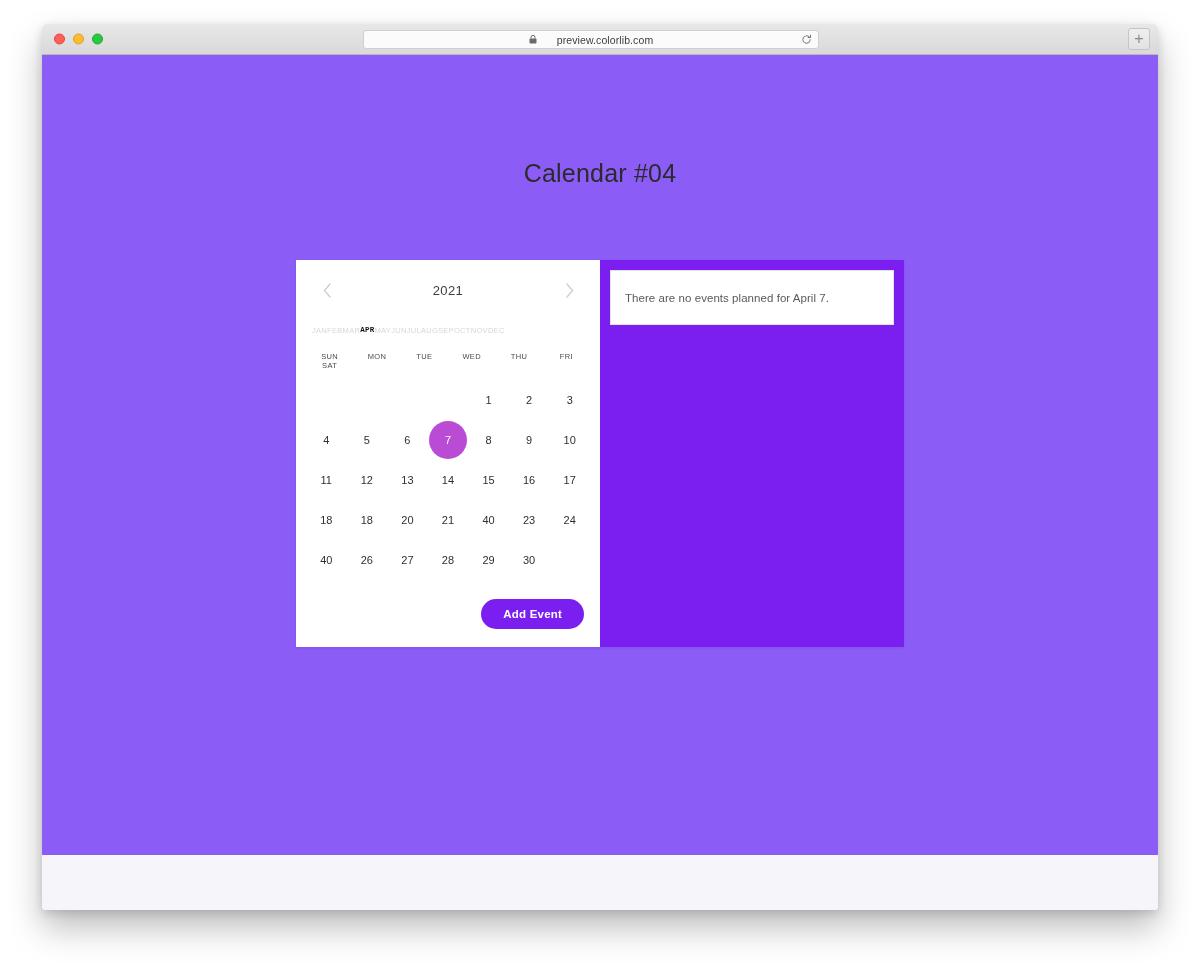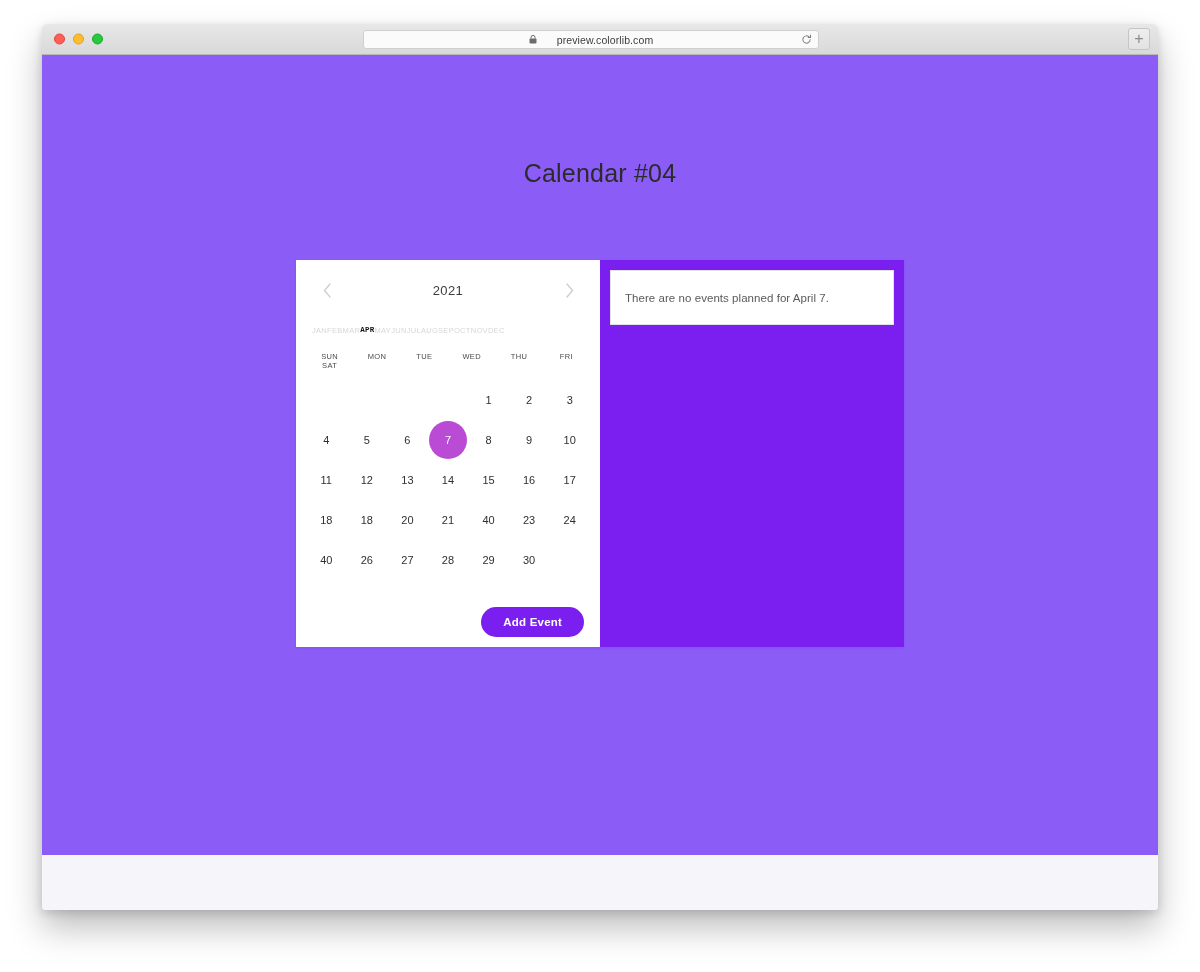--- a/index.html
+++ b/index.html
@@ -223,21 +223,21 @@
     border-radius: 50%;
   }
   .day-cell.selected .day-num {
     background: #ba4bd4;
     color: #ffffff;
   }
 
   .add-event-wrap {
     position: absolute;
     right: 16px;
-    bottom: 10px;
+    bottom: 18px;
   }
   .add-event-btn {
     background: #7b1ff0;
     color: #ffffff;
     border: none;
     border-radius: 20px;
     padding: 9px 22px;
     font-size: 11.5px;
     font-weight: 700;
     font-family: "Liberation Sans", sans-serif;

